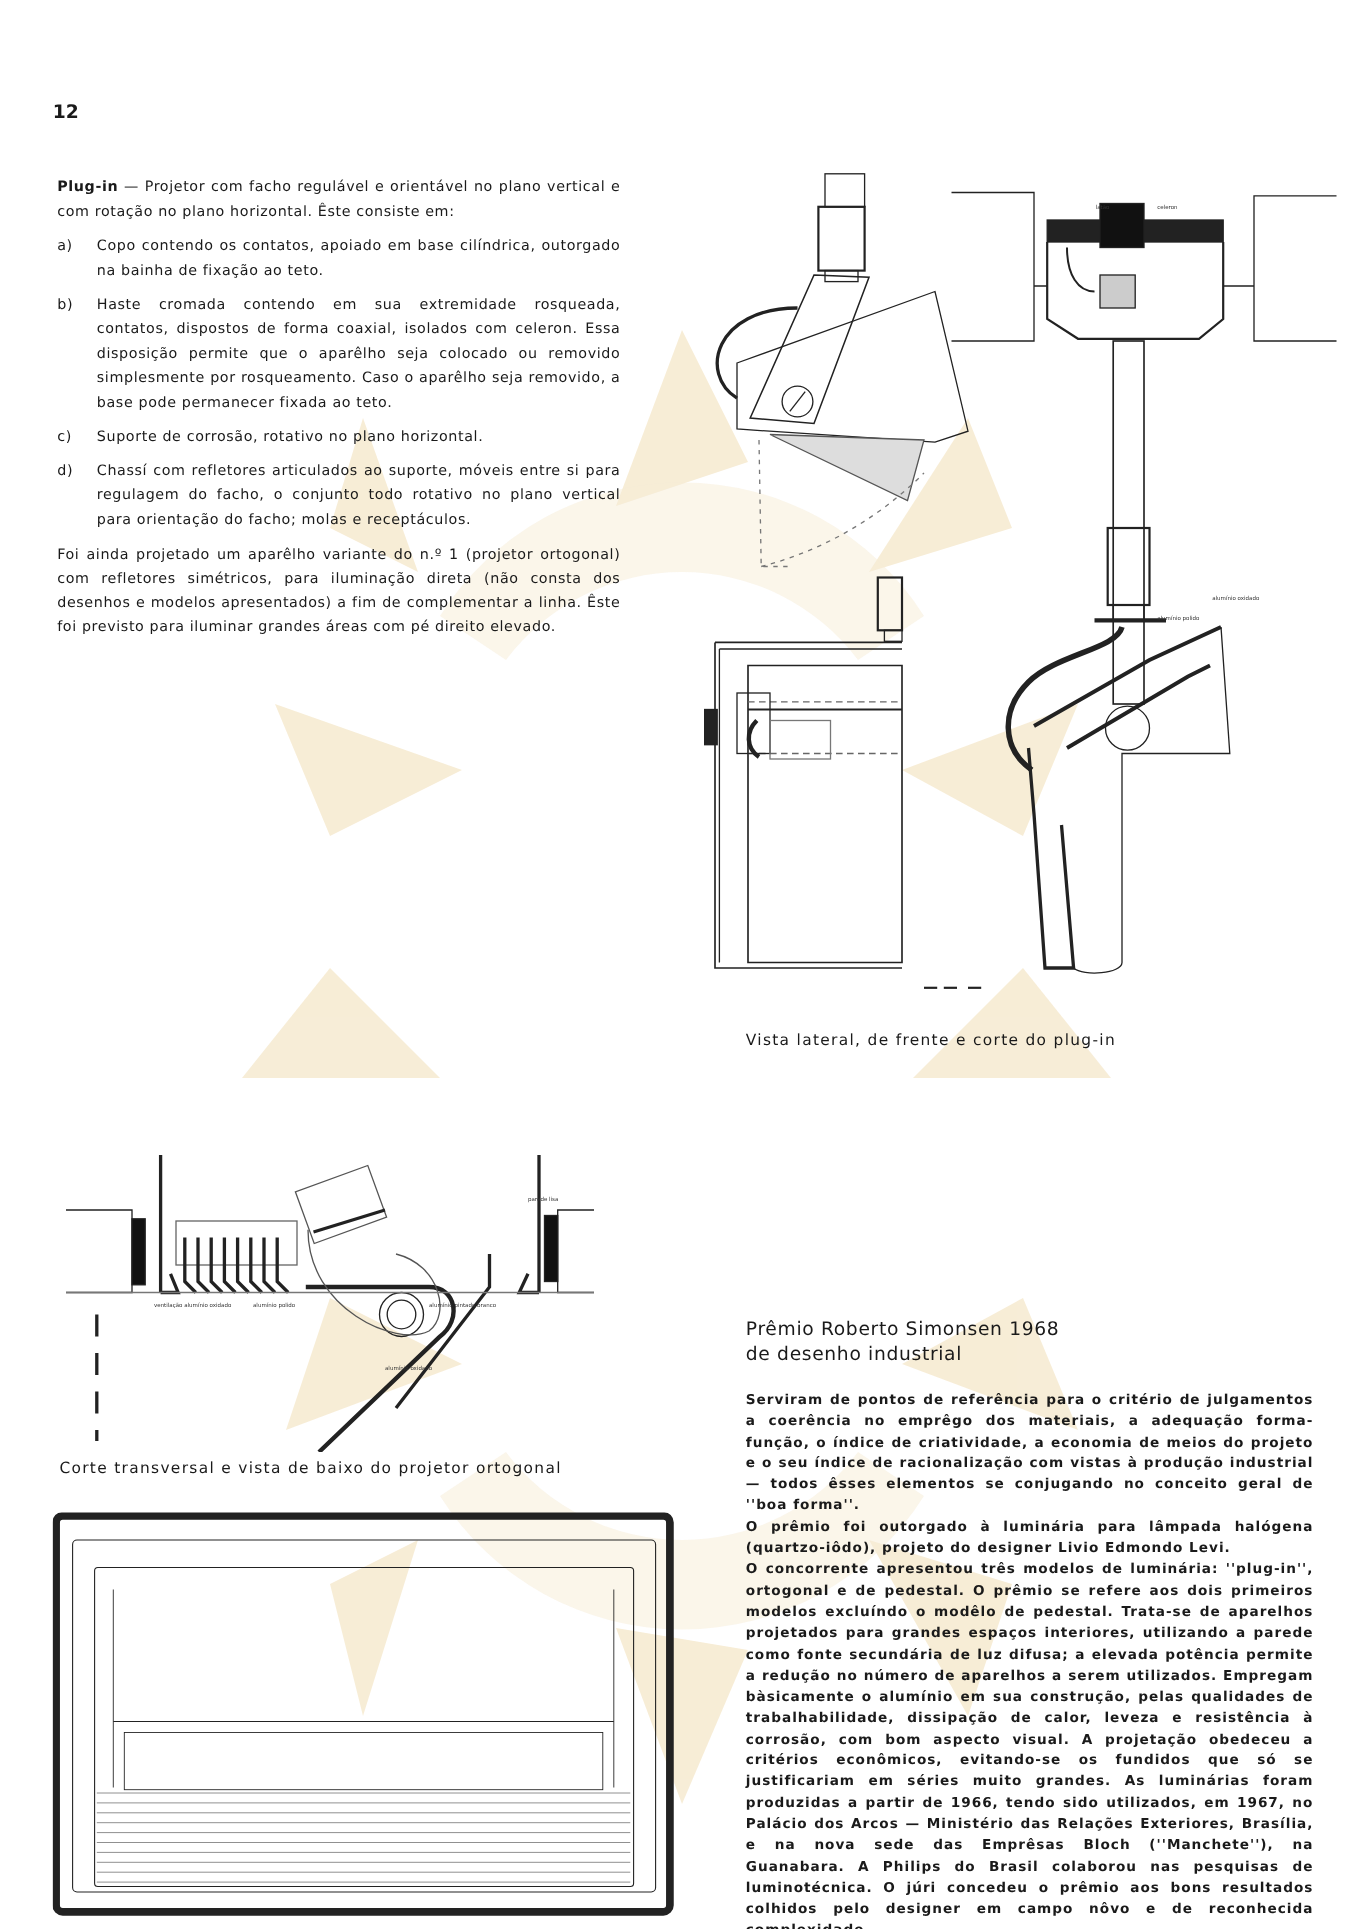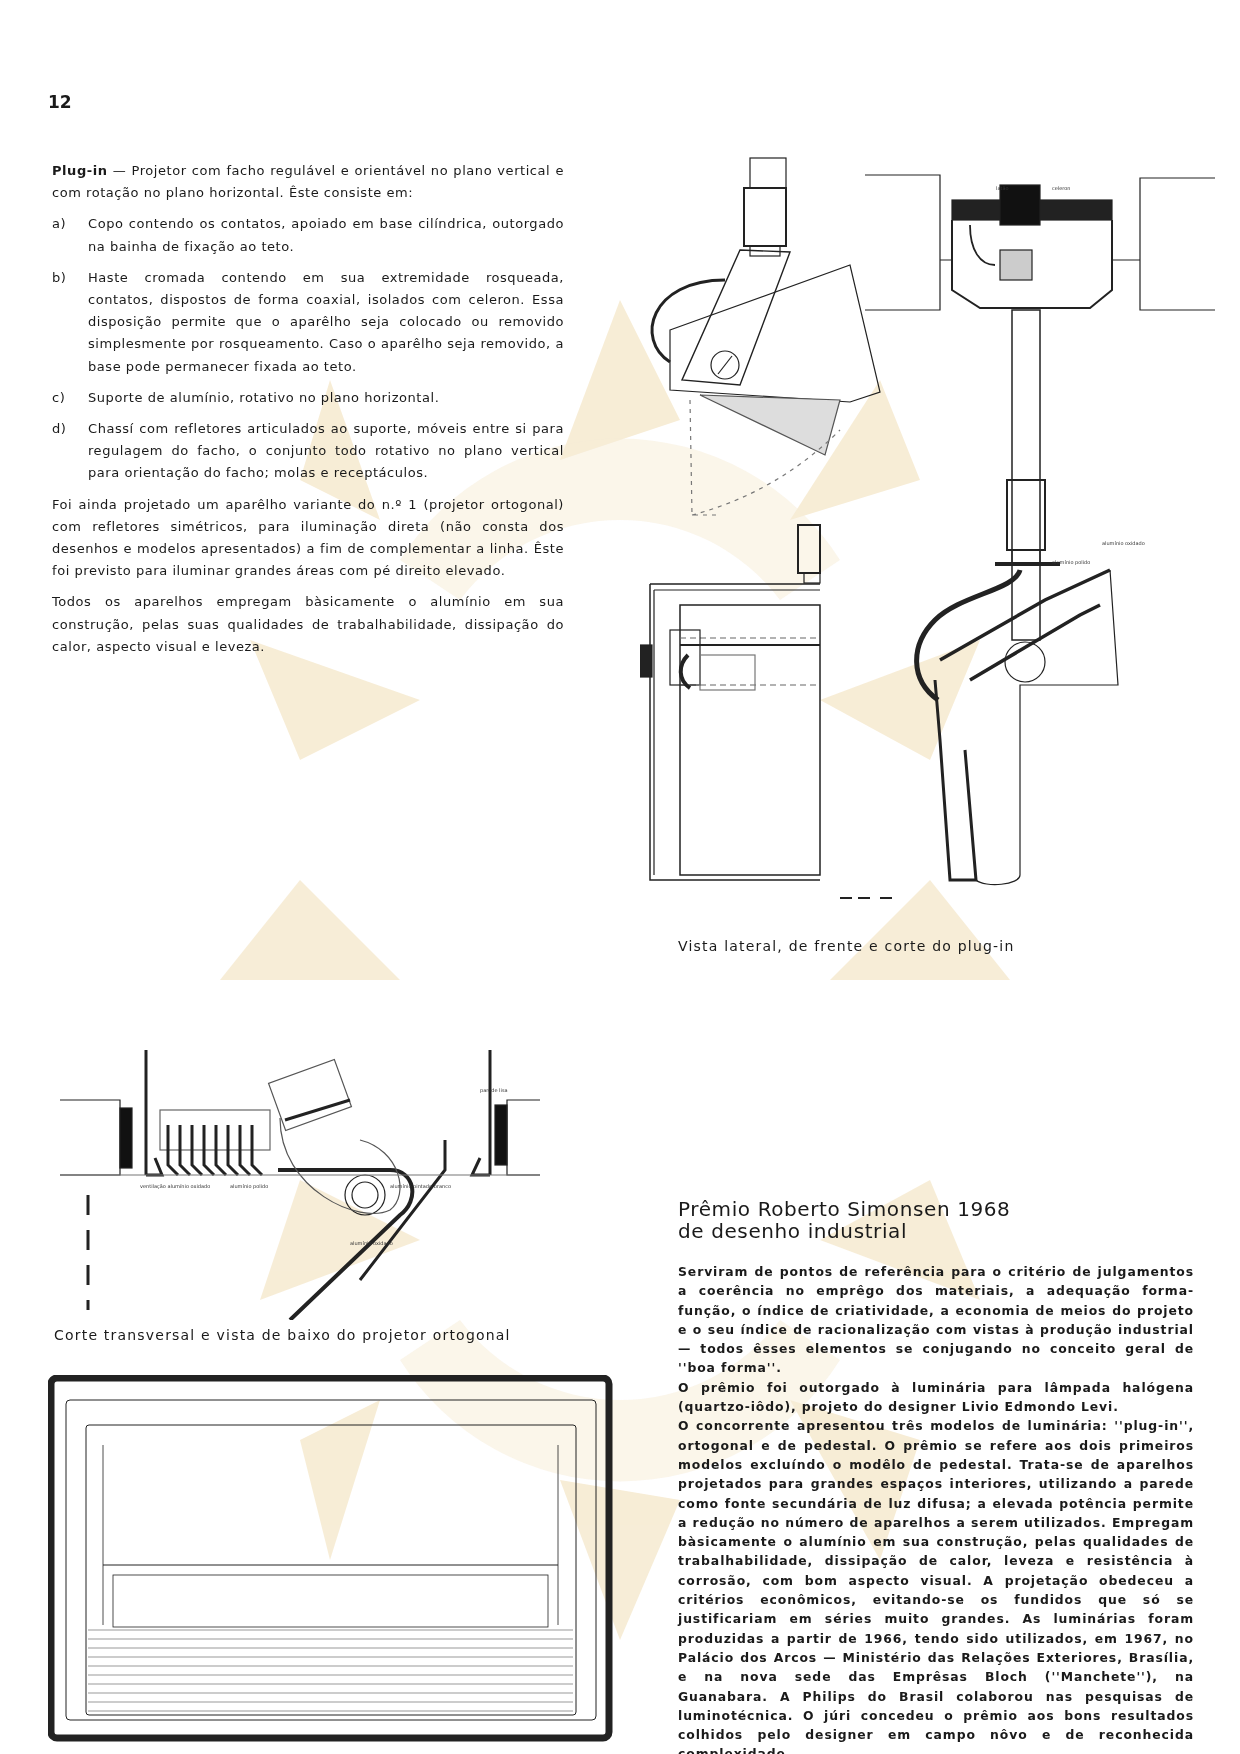--- a/index.html
+++ b/index.html
@@ -9,21 +9,21 @@
   .page-number{left:48px;top:92px;font-size:17px;font-weight:bold;text-align:center;}
   .col-left{left:52px;top:160px;width:512px;font-size:13px;line-height:22.2px;letter-spacing:0.55px;}
   .col-left p{margin:0 0 9px 0;text-align:justify;}
   .col-left .item{display:flex;margin:0 0 9px 0;}
   .col-left .item .mark{width:36px;flex:none;}
   .col-left .item .txt{flex:1;text-align:justify;}
   .bold{font-weight:bold;}
   .caption{font-size:14px;letter-spacing:1.2px;}
   .cap1{left:678px;top:938px;}
   .cap2{left:54px;top:1327px;}
-  .prize-title{left:678px;top:1198px;font-size:20px;line-height:22px;letter-spacing:0.6px;}
+  .prize-title{left:678px;top:1198px;font-size:17px;line-height:22px;letter-spacing:0.6px;}
   .prize-body{left:678px;top:1262px;width:516px;font-size:12.4px;line-height:19.3px;letter-spacing:0.9px;font-weight:bold;}
   .prize-body p{margin:0;text-align:justify;}
   svg.draw{position:absolute;z-index:1;}
   .lbl{font-size:5px;fill:#333;font-family:"DejaVu Sans",sans-serif;}
 </style>
 </head>
 <body>
 
 <svg class="watermark" viewBox="0 0 1240 1754">
   <g fill="#f6ead0" opacity="0.85">
@@ -51,28 +51,27 @@
   <div class="item">
       <span class="mark">a)</span>
       <span class="txt">Copo contendo os contatos, apoiado em base cilíndrica, outorgado na bainha de fixação ao teto.</span>
     </div>
   <div class="item">
       <span class="mark">b)</span>
       <span class="txt">Haste cromada contendo em sua extremidade rosqueada, contatos, dispostos de forma coaxial, isolados com celeron.  Essa disposição permite que o aparêlho seja colocado ou removido simplesmente por rosqueamento.  Caso o aparêlho seja removido, a base pode permanecer fixada ao teto.</span>
     </div>
   <div class="item">
       <span class="mark">c)</span>
-      <span class="txt">Suporte de alumínio, rotativo no plano horizontal.</span>
+      <span class="txt">Suporte de corrosão, rotativo no plano horizontal.</span>
     </div>
   <div class="item">
       <span class="mark">d)</span>
       <span class="txt">Chassí com refletores articulados ao suporte, móveis entre si para regulagem do facho, o conjunto todo rotativo no plano vertical para orientação do facho; molas e receptáculos.</span>
     </div>
   <p>Foi ainda projetado um aparêlho variante do n.º 1 (projetor ortogonal) com refletores simétricos, para iluminação direta (não consta dos desenhos e modelos apresentados) a fim de complementar a linha.  Êste foi previsto para iluminar grandes áreas com pé direito elevado.</p>
-  <p>Todos os aparelhos empregam bàsicamente o alumínio em sua construção, pelas suas qualidades de trabalhabilidade, dissipação do calor, aspecto visual e leveza.</p>
 </div>
 
 <svg class="draw" style="left:640px;top:140px;" width="600" height="780" viewBox="0 0 600 780">
   <g fill="none" stroke="#222" stroke-width="1.2">
 
     <rect x="110" y="18" width="36" height="30"></rect>
     <rect x="104" y="48" width="42" height="58" stroke-width="2"></rect>
     <rect x="110" y="106" width="30" height="10"></rect>
     <polygon points="100,110 150,112 100,245 42,240" stroke-width="1.4"></polygon>
     <polygon points="30,190 210,125 240,252 210,262 30,250"></polygon>

